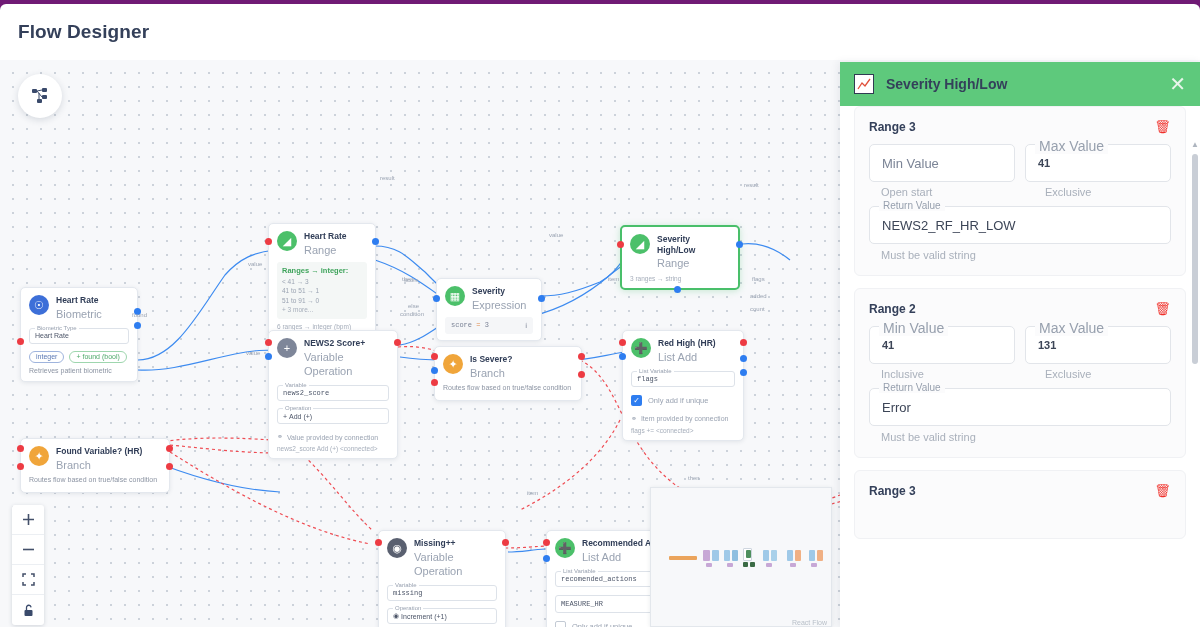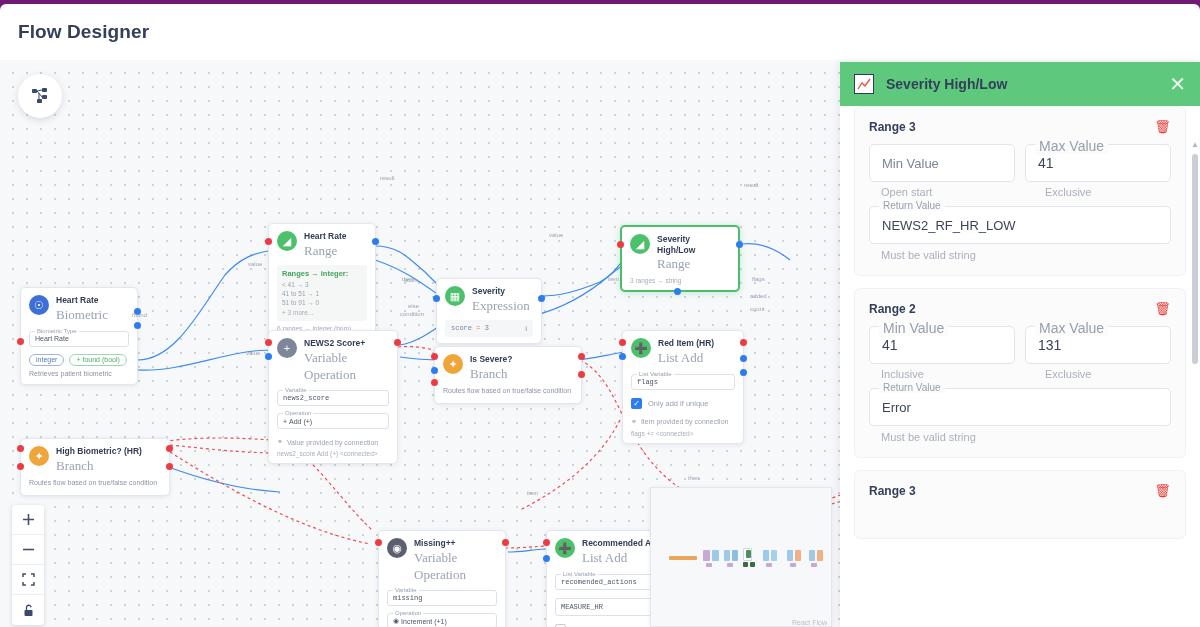--- a/index.html
+++ b/index.html
@@ -80,21 +80,21 @@
     width: 20px; height: 20px; border-radius: 50%;
     display: flex; align-items: center; justify-content: center;
     flex: 0 0 20px; font-size: 11px; color: #fff; line-height: 1;
   }
   .node-icon.green { background: #4cc06a; }
   .node-icon.grey  { background: #7e8699; }
   .node-icon.blue  { background: #3d6fd8; }
   .node-icon.orange{ background: #f0a53a; }
   .node-icon.darkgrey { background: #5a6070; }
   .node-title { font-size: 8.5px; font-weight: bold; color: #303d57; line-height: 1.25; }
-  .node-sub   { font-size: 13px; color: #9aa3b2; line-height: 1.3; margin-top: 1px; font-family: Liberation Serif, serif; }
+  .node-sub   { font-size: 11px; color: #9aa3b2; line-height: 1.3; margin-top: 1px; }
   .node-desc  { font-size: 7px; color: #8c94a3; margin-top: 3px; line-height: 1.3; }
 
   .range-box {
     margin-top: 5px; background: #f4f7f6; border-radius: 3px; padding: 4px 5px;
   }
   .range-hdr { font-size: 7.5px; font-weight: bold; color: #3fa45c; margin-bottom: 2px; }
   .range-li { font-size: 6.5px; color: #9aa3b2; line-height: 1.45; }
   .range-more { font-size: 6.5px; color: #a6aebb; line-height: 1.45; }
   .node-foot { font-size: 6.5px; color: #a6aebb; margin-top: 4px; }
 
@@ -184,21 +184,21 @@
   .pfield { flex: 1; position: relative; }
   .pfield-box {
     border: 1px solid #e2e5ea; border-radius: 5px; height: 38px;
     display: flex; align-items: center; padding: 0 12px; background: #fff;
   }
   .pfield-label {
     position: absolute; top: -6px; left: 10px; background: #fbfbfc; padding: 0 4px;
     font-size: 14px; color: #97a0ae;
   }
   .pfield-placeholder { font-size: 13px; color: #7b8496; }
-  .pfield-val { font-size: 14px; color: #3c4557; }
+  .pfield-val { font-size: 11px; color: #3c4557; font-weight: bold; }
   .rc-hints { display: flex; gap: 26px; margin-top: 4px; }
   .rc-hint { flex: 1; font-size: 11px; color: #a9b0bb; padding-left: 12px; }
 
   .rv-wrap { position: relative; margin-top: 8px; }
   .rv-box {
     border: 1px solid #e2e5ea; border-radius: 5px; height: 38px;
     display: flex; align-items: center; padding: 0 12px; background: #fff;
   }
   .rv-label {
     position: absolute; top: -6px; left: 10px; background: #fbfbfc; padding: 0 4px;
@@ -284,21 +284,21 @@
       <div class="node-desc">Retrieves patient biometric</div>
       <div class="port red" style="left:-4px; top:50px;"></div>
       <div class="port blue" style="right:-4px; top:20px;"></div>
       <div class="port blue" style="right:-4px; top:34px;"></div>
     </div>
 
     <div class="node" style="left:20px; top:378px; width:150px; padding-bottom:8px;">
       <div class="node-head">
         <div class="node-icon orange">✦</div>
         <div>
-          <div class="node-title">High Biometric? (HR)</div>
+          <div class="node-title">Found Variable? (HR)</div>
           <div class="node-sub">Branch</div>
         </div>
       </div>
       <div class="node-desc">Routes flow based on true/false condition</div>
       <div class="port red" style="left:-4px; top:6px;"></div>
       <div class="port red" style="left:-4px; top:24px;"></div>
       <div class="port red" style="right:-4px; top:6px;"></div>
       <div class="port red" style="right:-4px; top:24px;"></div>
     </div>
 
@@ -396,21 +396,21 @@
       <div class="node-foot">3 ranges → string</div>
       <div class="port red" style="left:-5px; top:14px;"></div>
       <div class="port blue" style="right:-5px; top:14px;"></div>
       <div class="port blue" style="left:52px; bottom:-5px;"></div>
     </div>
 
     <div class="node" style="left:622px; top:270px; width:122px;">
       <div class="node-head">
         <div class="node-icon green">➕</div>
         <div>
-          <div class="node-title">Red Item (HR)</div>
+          <div class="node-title">Red High (HR)</div>
           <div class="node-sub">List Add</div>
         </div>
       </div>
       <div class="field">
         <span class="field-label">List Variable</span>
         <span class="field-val mono">flags</span>
       </div>
       <div class="checkline">
         <span class="cbox on">✓</span>
         <span class="check-lbl">Only add if unique</span>

